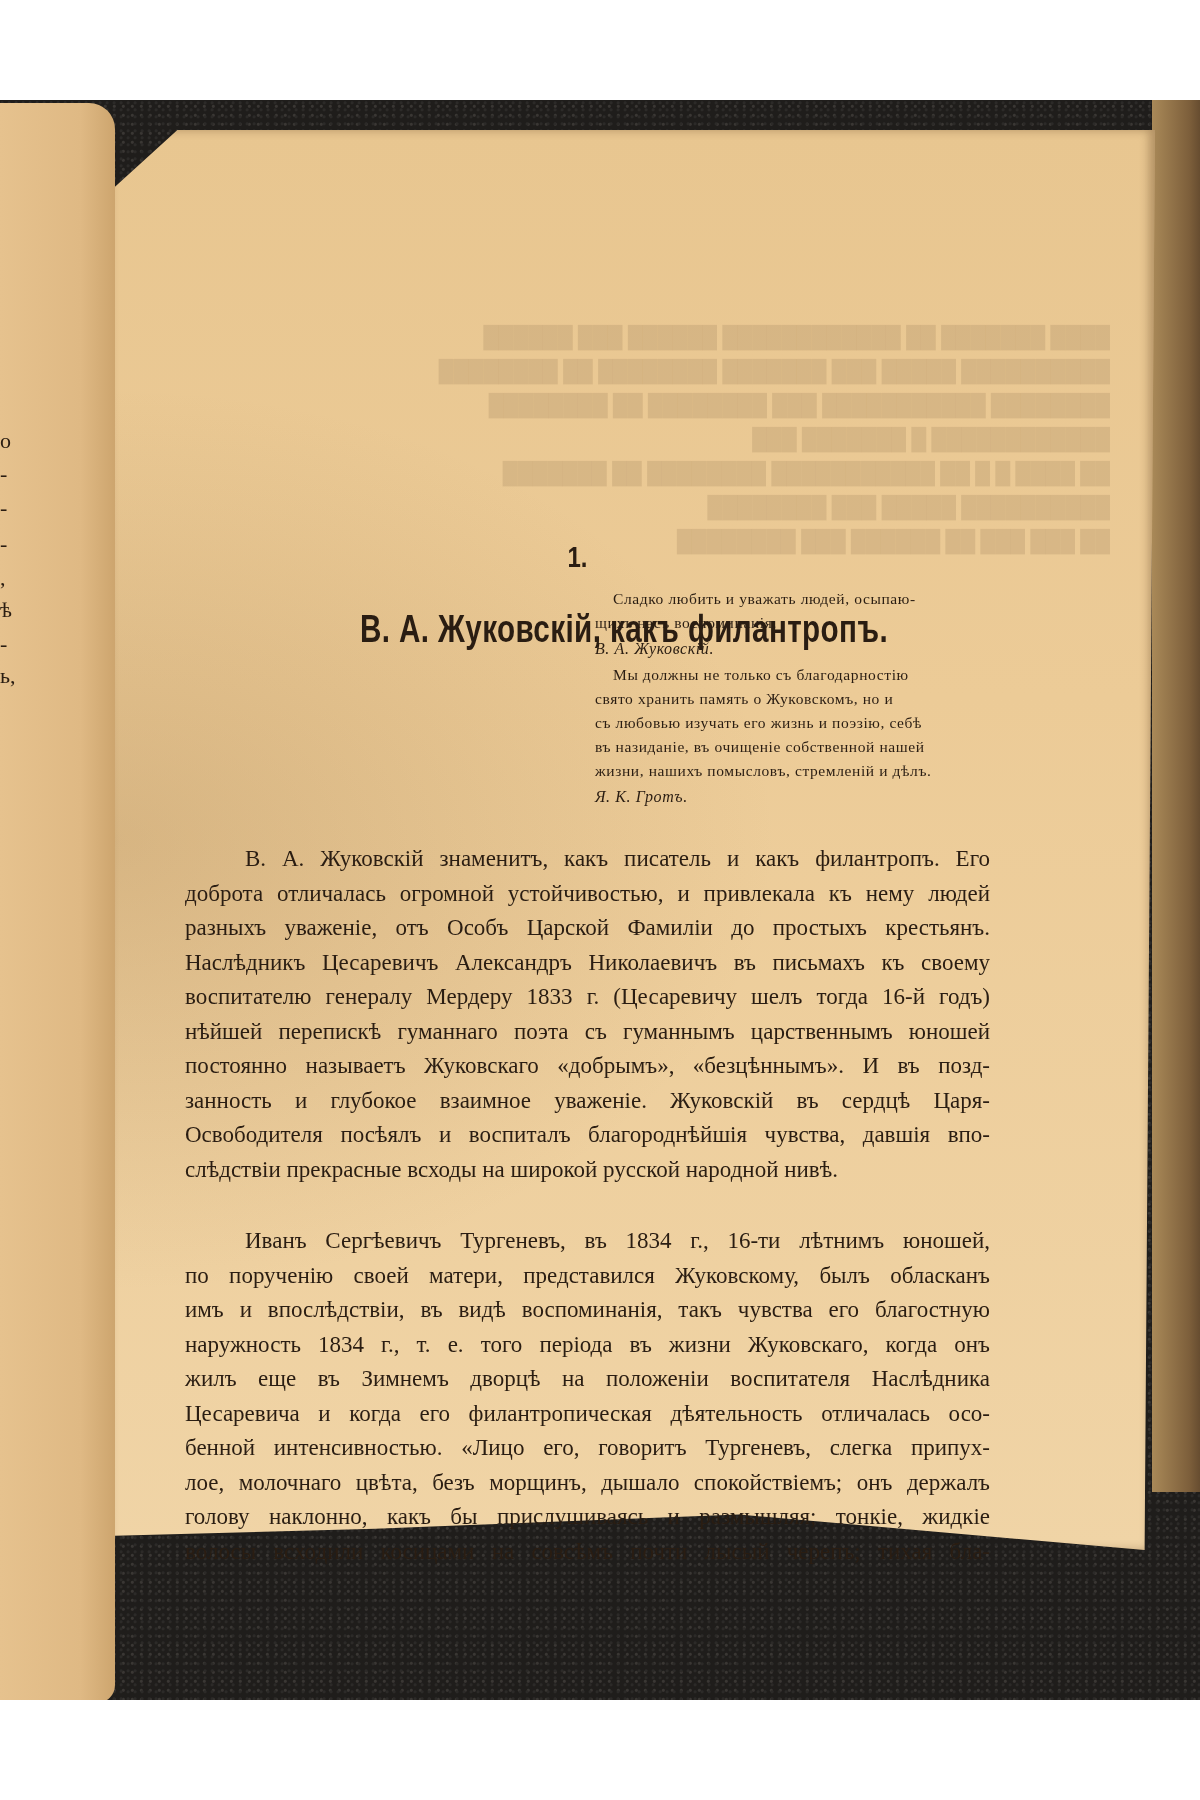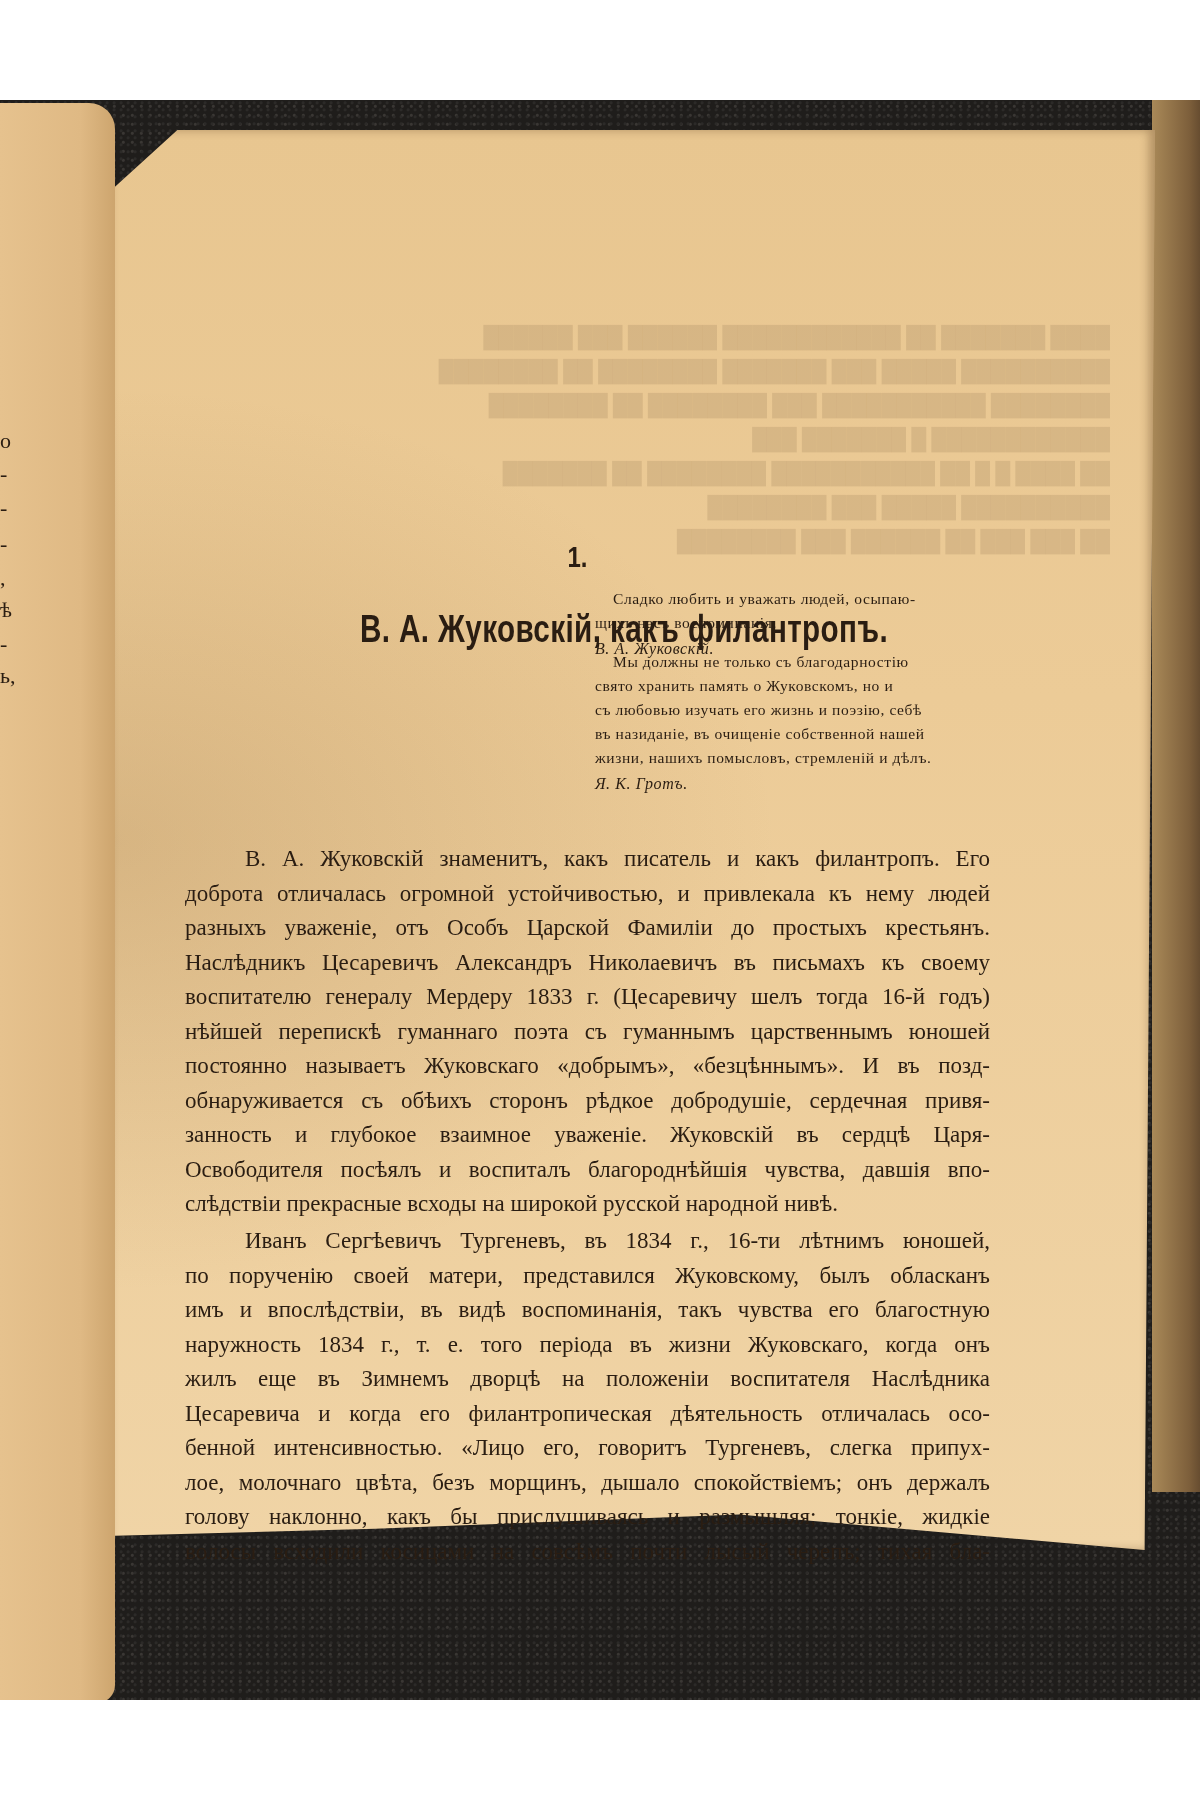--- a/index.html
+++ b/index.html
@@ -117,38 +117,37 @@
 <div class="content" style="top:100px;">
   <div class="num">1.</div>
   <div class="title">В. А. Жуковскій, какъ филантропъ.</div>
 
   <div class="epigraph" style="top:487px;">
     <div class="first">Сладко любить и уважать людей, осыпаю-</div>
     <div>щихъ насъ воспоминанія.</div>
     <div class="sig">В. А. Жуковскій.</div>
   </div>
 
-  <div class="epigraph" style="top:550px;">
+  <div class="epigraph" style="top:563px;">
     <div class="first">Мы должны не только съ благодарностію</div>
     <div>свято хранить память о Жуковскомъ, но и</div>
     <div>съ любовью изучать его жизнь и поэзію, себѣ</div>
     <div>въ назиданіе, въ очищеніе собственной нашей</div>
     <div>жизни, нашихъ помысловъ, стремленій и дѣлъ.</div>
     <div class="sig">Я. К. Гротъ.</div>
   </div>
 
   <div class="body-para" style="top:742px;">
     <span class="line indent">В. А. Жуковскій знаменитъ, какъ писатель и какъ филантропъ. Его</span>
     <span class="line">доброта отличалась огромной устойчивостью, и привлекала къ нему людей</span>
     <span class="line">разныхъ уваженіе, отъ Особъ Царской Фамиліи до простыхъ крестьянъ.</span>
     <span class="line">Наслѣдникъ Цесаревичъ Александръ Николаевичъ въ письмахъ къ своему</span>
     <span class="line">воспитателю генералу Мердеру 1833 г. (Цесаревичу шелъ тогда 16-й годъ)</span>
     <span class="line">нѣйшей перепискѣ гуманнаго поэта съ гуманнымъ царственнымъ юношей</span>
     <span class="line">постоянно называетъ Жуковскаго «добрымъ», «безцѣннымъ». И въ позд-</span>
-    <span class="line">обнаруживается съ обѣихъ сторонъ рѣдкое добродушіе, сердечная привя-</span>
     <span class="line">занность и глубокое взаимное уваженіе. Жуковскій въ сердцѣ Царя-</span>
     <span class="line">Освободителя посѣялъ и воспиталъ благороднѣйшія чувства, давшія впо-</span>
     <span class="line last">слѣдствіи прекрасные всходы на широкой русской народной нивѣ.</span>
   </div>
 
   <div class="body-para" style="top:1124px;">
     <span class="line indent">Иванъ Сергѣевичъ Тургеневъ, въ 1834 г., 16-ти лѣтнимъ юношей,</span>
     <span class="line">по порученію своей матери, представился Жуковскому, былъ обласканъ</span>
     <span class="line">имъ и впослѣдствіи, въ видѣ воспоминанія, такъ чувства его благостную</span>
     <span class="line">наружность 1834 г., т. е. того періода въ жизни Жуковскаго, когда онъ</span>

